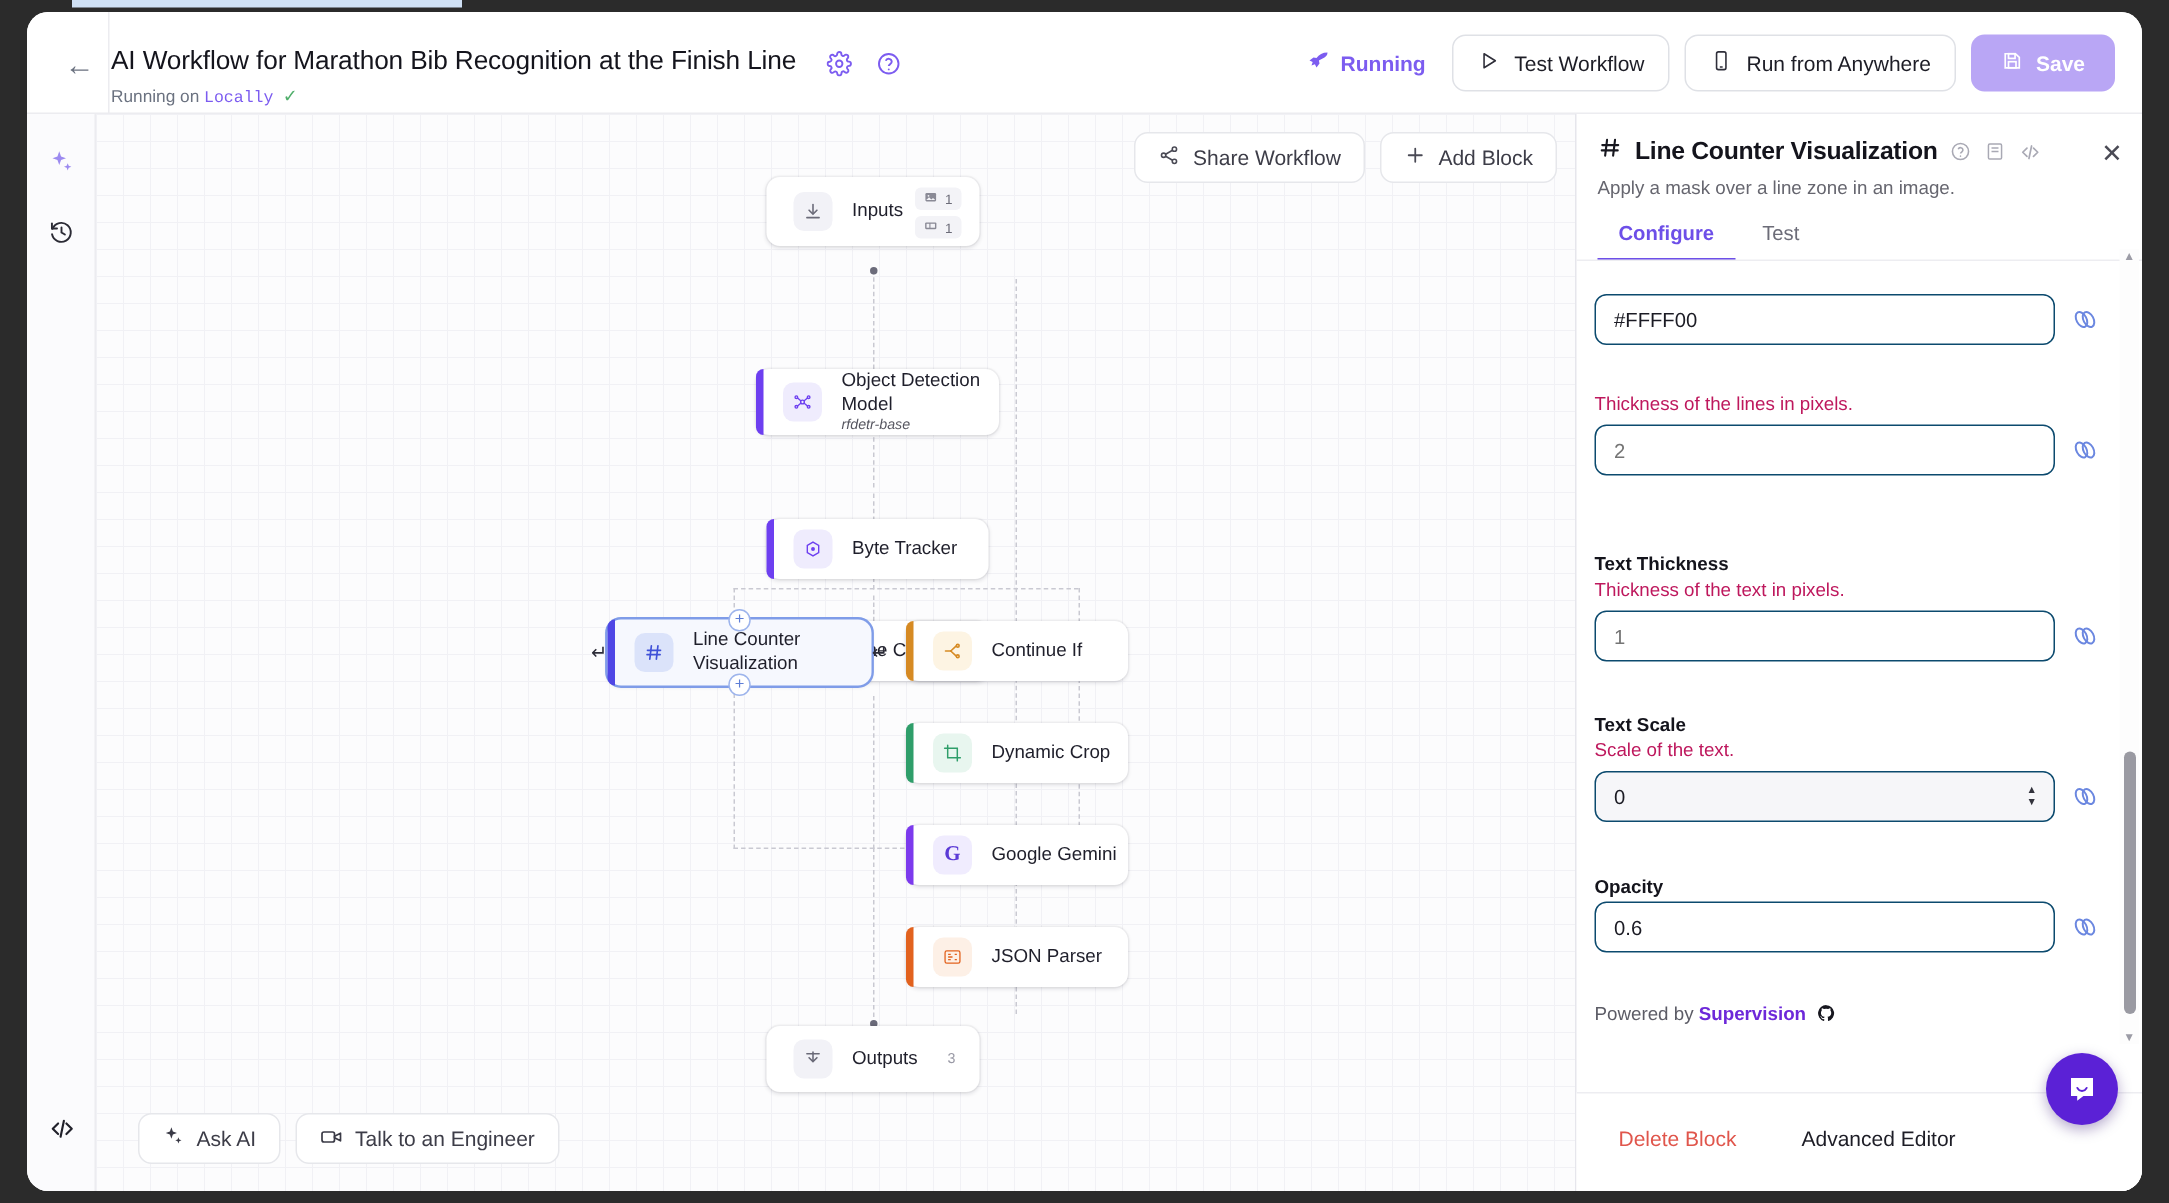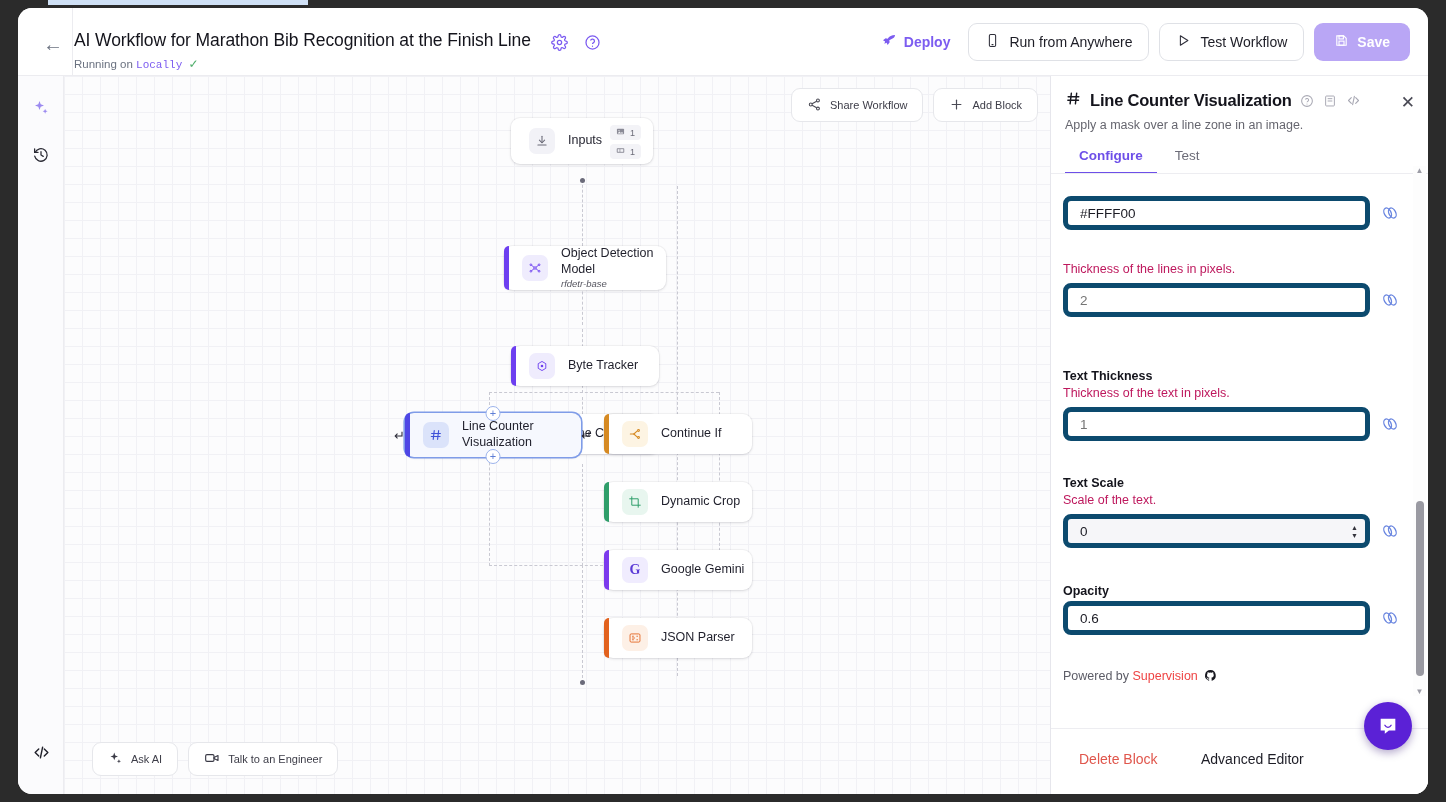--- a/index.html
+++ b/index.html
@@ -94,21 +94,21 @@
       linear-gradient(to bottom, #f1f1f5 1px, transparent 1px);
     background-size: 18px 18px;
     overflow: hidden;
   }
   .canvas-topbar {
     position: absolute; right: 12px; top: 12px; display: flex; gap: 10px; z-index: 6;
   }
   .chip-btn {
     display: flex; align-items: center; gap: 8px; height: 34px; padding: 0 15px;
     border: 1px solid #e6e7eb; border-radius: 9px; background: #fff;
-    color: #3d3d48; font-size: 11px; font-weight: 500; cursor: pointer; white-space: nowrap;
+    color: #3d3d48; font-size: 14px; font-weight: 500; cursor: pointer; white-space: nowrap;
   }
   .canvas-bottombar { position: absolute; left: 28px; bottom: 18px; display: flex; gap: 10px; z-index: 6; }
 
   
   .edge { position: absolute; border: 0; border-left: 1px dashed #c9c9d2; }
   .edge-h { position: absolute; border: 0; border-top: 1px dashed #c9c9d2; }
   .dot { position: absolute; width: 5px; height: 5px; border-radius: 50%; background: #6b6b7a; }
 
   .node {
     position: absolute; display: flex; align-items: center;
@@ -164,34 +164,34 @@
   .tab { padding: 6px 14px 9px; font-size: 13.5px; color: #6c6c78; cursor: pointer; }
   .tab.active { color: #6d4fe8; font-weight: 600; border-bottom: 2px solid #6d4fe8; }
   .panel-head-rule { position: absolute; left: 0; top: 97px; width: 378px; height: 1px; background: #ededf1; }
 
   .panel-body { position: absolute; left: 0; top: 100px; width: 378px; height: 520px; overflow: hidden; }
   .field { position: absolute; left: 12px; width: 350px; }
   .flabel { font-size: 12.5px; font-weight: 700; color: #14141c; margin-bottom: 3px; }
   .fdesc { font-size: 12.5px; color: #be185d; margin-bottom: 7px; }
   .finput-row { display: flex; align-items: center; gap: 10px; }
   .finput {
-    width: 307px; height: 34px; border: 5px solid #0c4a6e; border-radius: 8px;
+    width: 307px; height: 34px; border: 1px solid #0c4a6e; border-radius: 8px;
     background: #fff; padding: 0 12px; font-size: 13.5px; color: #1b1b24;
     font-family: "Liberation Sans", sans-serif;
   }
   .finput.placeholder { color: #a4a4ae; }
   .finput.stepper { background: #f6f6f9; }
   .link-ico { width: 20px; height: 20px; color: #6b87e0; cursor: pointer; flex: none; }
   .stepper-wrap { position: relative; }
   .stepper-arrows {
     position: absolute; right: 12px; top: 50%; transform: translateY(-50%);
     display: flex; flex-direction: column; gap: 1px; font-size: 7px; color: #33333d; line-height: 7px; cursor: pointer;
   }
   .powered { position: absolute; left: 12px; top: 493px; font-size: 12.5px; color: #5c5c66; }
-  .powered a { color: #ef4444; text-decoration: none; font-weight: 400; margin-top: 19px; }
+  .powered a { color: #6d28d9; text-decoration: none; font-weight: 700; margin-top: 19px; }
 
   
   .pscroll { position: absolute; right: 2px; top: 90px; width: 13px; height: 530px; background: #fdfdfd; }
   .pscroll .arr { position: absolute; left: 2px; width: 9px; height: 9px; color: #9c9ca6; font-size: 8px; text-align: center; line-height: 9px; cursor: pointer; }
   .pscroll .thumb { position: absolute; left: 2.5px; top: 335px; width: 8px; height: 175px; border-radius: 4px; background: #9a9aa2; cursor: pointer; }
 
   .panel-foot { position: absolute; left: 0; bottom: 0; width: 378px; height: 66px; border-top: 1px solid #ededf1; background: #fff; }
   .foot-btn { position: absolute; top: 22px; font-size: 14px; cursor: pointer; background: none; border: none; font-family: "Liberation Sans", sans-serif; }
   .del-btn { left: 28px; color: #e0564c; }
   .adv-btn { left: 150px; color: #1d1d26; }
@@ -236,40 +236,40 @@
       <span class="chk">✓</span>
     </div>
 
     <div class="hdr-right">
       <button class="deploy-btn">
         <span>
           <svg viewBox="0 0 24 24" width="16" height="16" fill="#7c5cf0">
             <path d="M21 3c-5 0-8.5 2-11 5.5L7 8 3 11l3.2 1.6L5 16l3.4-1.2L10 18l3-4-.6-3C15.9 8.5 21 8 21 3z"></path>
           </svg>
         </span>
-        <span>Deploy</span>
+        <span>Running</span>
+      </button>
+
+      <button class="pill-btn">
+        <span>
+          <svg viewBox="0 0 24 24" width="15" height="15" fill="none" stroke="#2f2f3a" stroke-width="1.7" stroke-linejoin="round">
+            <path d="M7 4.5 19 12 7 19.5z"></path>
+          </svg>
+        </span>
+        <span>Test Workflow</span>
       </button>
 
       <button class="pill-btn">
         <span>
           <svg viewBox="0 0 24 24" width="15" height="15" fill="none" stroke="#2f2f3a" stroke-width="1.7">
             <rect x="7" y="2.5" width="10" height="19" rx="2"></rect>
               <line x1="10.5" y1="18.6" x2="13.5" y2="18.6"></line>
           </svg>
         </span>
         <span>Run from Anywhere</span>
-      </button>
-
-      <button class="pill-btn">
-        <span>
-          <svg viewBox="0 0 24 24" width="15" height="15" fill="none" stroke="#2f2f3a" stroke-width="1.7" stroke-linejoin="round">
-            <path d="M7 4.5 19 12 7 19.5z"></path>
-          </svg>
-        </span>
-        <span>Test Workflow</span>
       </button>
 
       <button class="save-btn">
         <span>
           <svg viewBox="0 0 24 24" width="15" height="15" fill="none" stroke="#ffffff" stroke-width="1.8">
             <path d="M4.5 4.5h11l4 4v11h-15z"></path>
               <rect x="8" y="4.5" width="7" height="5"></rect>
               <rect x="8" y="13" width="8" height="6.5"></rect>
           </svg>
         </span>
@@ -478,20 +478,31 @@
           <line x1="7" y1="9" x2="10" y2="9"></line>
             <line x1="7" y1="12" x2="12" y2="12"></line>
             <line x1="7" y1="15" x2="10" y2="15"></line>
           <line x1="14.5" y1="9" x2="17" y2="9"></line>
             <line x1="14.5" y1="15" x2="17" y2="15"></line>
         </svg>
       </div>
       <span class="nlabel">JSON Parser</span>
     </div>
 
+    <div class="node io-node" style="left:447px; top:608px; width:142px; height:44px;">
+      <div class="nico" style="background:#f2f2f7;">
+        <svg viewBox="0 0 24 24" width="14" height="14" fill="none" stroke="#6a6a78" stroke-width="1.8" stroke-linecap="round">
+          <path d="M12 4v10"></path>
+            <path d="M7.5 10.5 12 15l4.5-4.5"></path>
+            <path d="M5 6h14"></path>
+        </svg>
+      </div>
+      <span class="nlabel">Outputs</span>
+      <span class="out-count">3</span>
+    </div>
 
     <div class="canvas-bottombar">
       <button class="chip-btn">
         <span>
           <svg viewBox="0 0 24 24" width="15" height="15" fill="#3a3a46">
             <path d="M10 2.5 11.6 7 16 8.6 11.6 10.2 10 14.7 8.4 10.2 4 8.6 8.4 7z"></path>
             <path d="M17.5 13 18.4 15.4 20.8 16.3 18.4 17.2 17.5 19.6 16.6 17.2 14.2 16.3 16.6 15.4z"></path>
           </svg>
         </span>
         <span>Ask AI</span>

